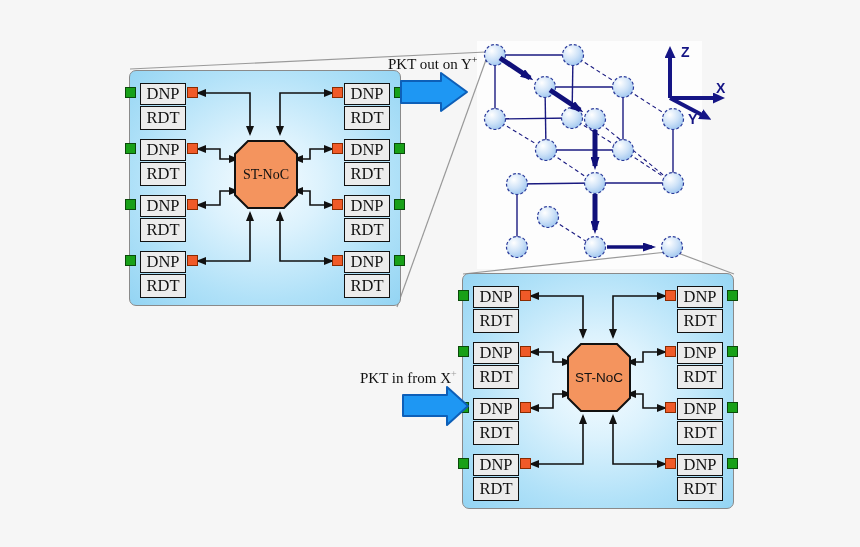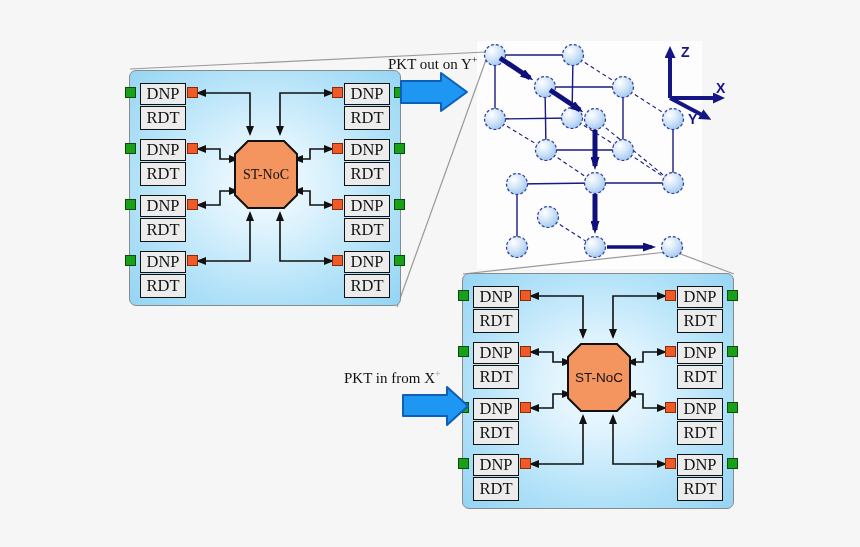--- a/index.html
+++ b/index.html
@@ -237,17 +237,17 @@
     </div>
 
   <svg id="top-layer" class="layer" width="860" height="547" viewBox="0 0 860 547">
     <polygon class="bigarrow" points="401,81 441,81 441,73 467,92 441,111 441,103 401,103"></polygon>
     <polygon class="bigarrow" points="403,395 447,395 447,387 468,406 447,425 447,416 403,416"></polygon>
   </svg>
 
   <div class="pkt-label" style="left:388px;top:54px">
     <span>PKT out on Y</span><sup>+</sup>
   </div>
-  <div class="pkt-label" style="left:344px;top:368px">
+  <div class="pkt-label" style="left:360px;top:368px">
     <span>PKT in from X</span><sup class="faint">+</sup>
   </div>
 
 </div>
 
 </body></html>

